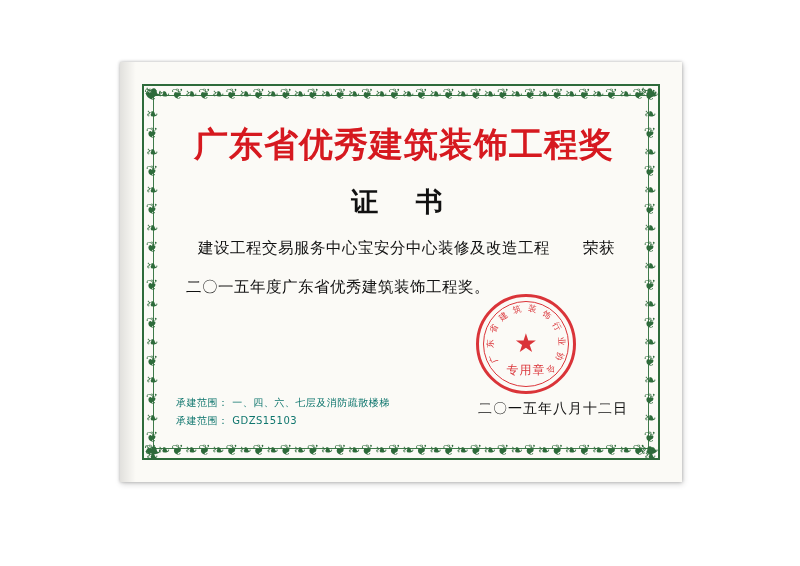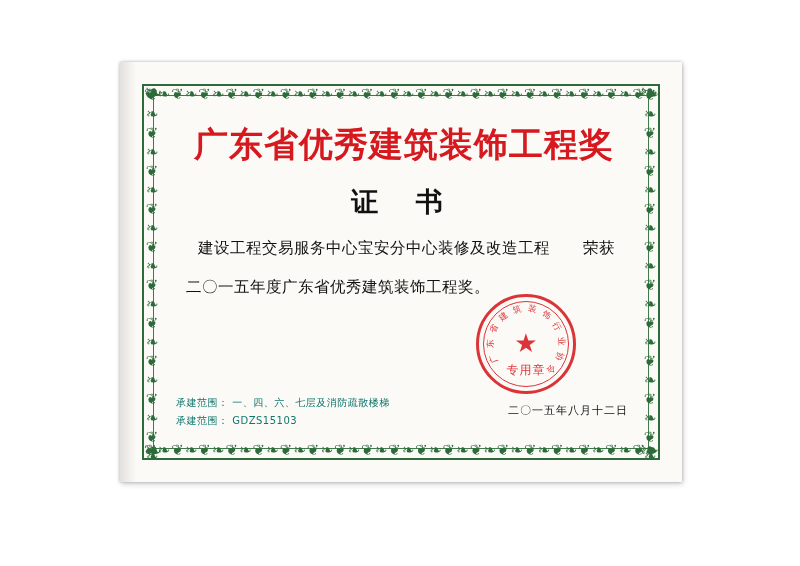--- a/index.html
+++ b/index.html
@@ -147,21 +147,21 @@
     margin-top: 4px;
     letter-spacing: 0.5px;
     font-family: "DejaVu Sans", sans-serif;
     white-space: nowrap;
   }
   #date {
     position: absolute;
     right: 4px;
     bottom: 10px;
     color: #111111;
-    font-size: 11px;
+    font-size: 14px;
     letter-spacing: 1px;
     white-space: nowrap;
     font-family: "DejaVu Sans", sans-serif;
   }
   
   #seal {
     position: absolute;
     right: 56px;
     bottom: 36px;
     width: 94px;

